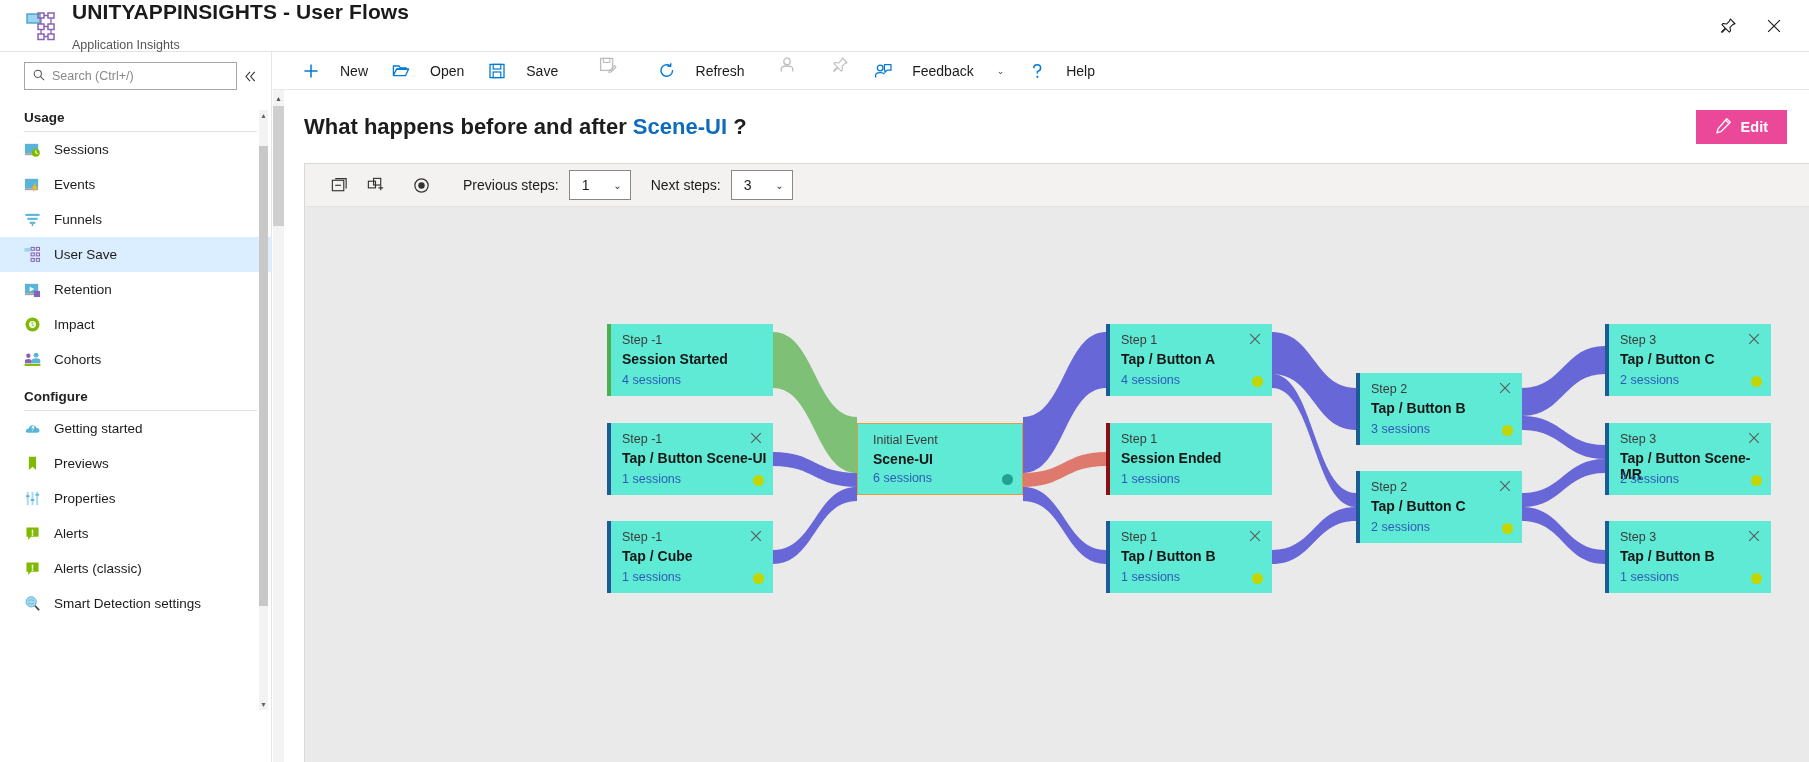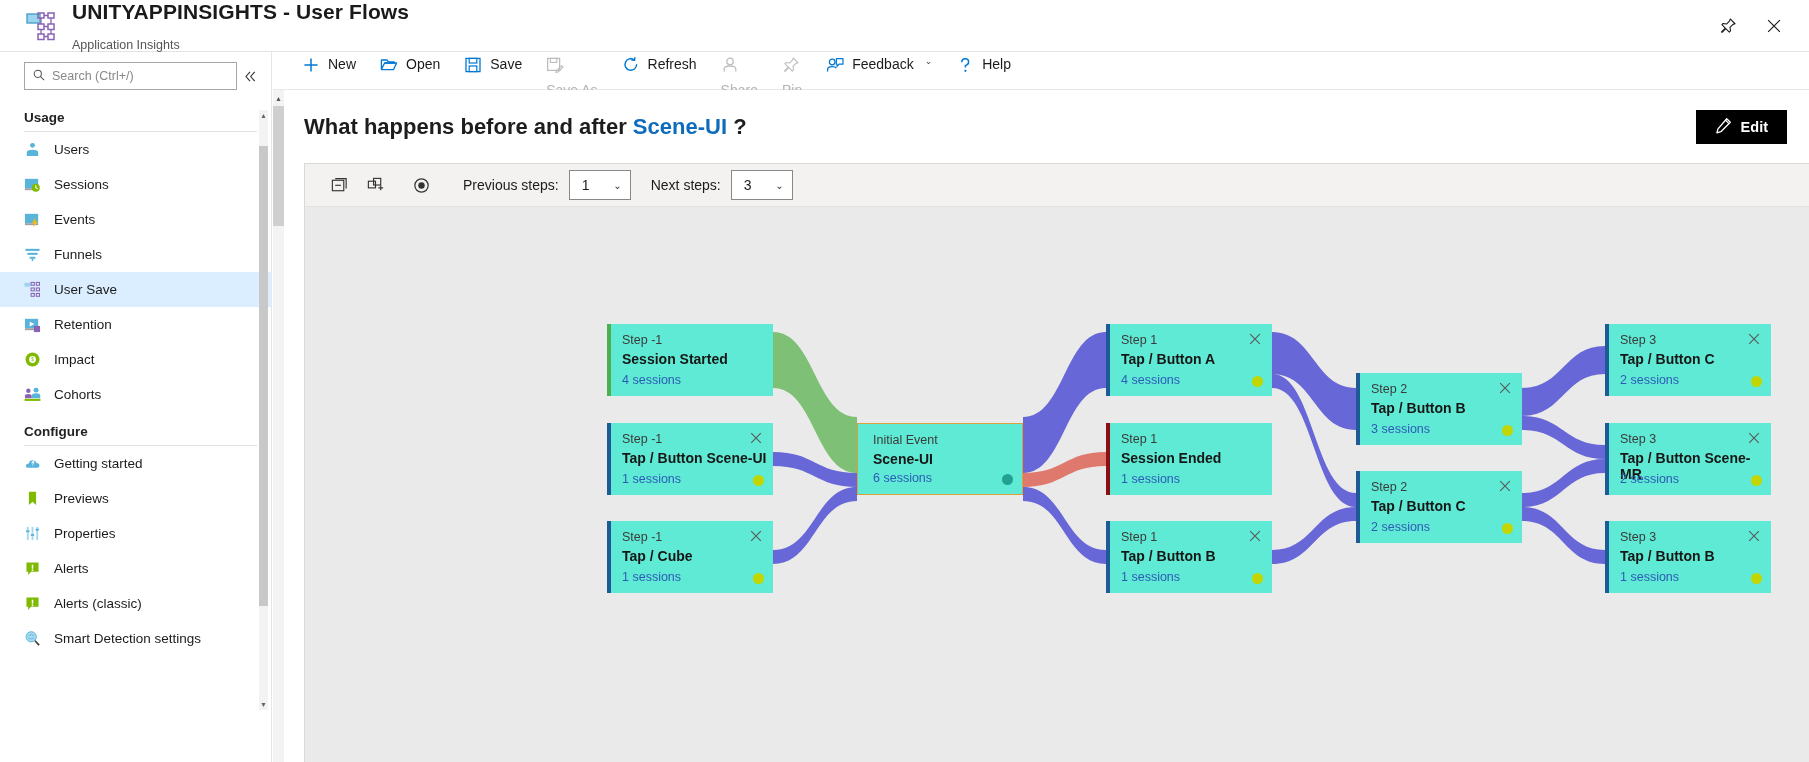--- a/index.html
+++ b/index.html
@@ -60,21 +60,21 @@
   .side-scroll .thumb { position: absolute; left:0; top: 36px; width: 9px; height: 460px; background: #c8c8c8; }
   .side-scroll .arr { position:absolute; left: 0; width: 9px; height: 11px; display:flex; align-items:center; justify-content:center; font-size: 7px; color:#666;}
 
   
   .cmdbar {
     position: absolute; left: 273px; top: 52px; width: 1536px; height: 38px;
     background: #fff; border-bottom: 1px solid #e8e8e8;
     display: flex; align-items: center; padding-left: 18px; gap: 2px;
   }
   .cmd {
-    display: flex; align-items: flex-start; gap: 8px; height: 30px; padding: 0 11px;
+    display: flex; align-items: center; gap: 20px; height: 30px; padding: 0 11px;
     font-size: 14px; color: #1b1b1b; cursor: pointer; white-space: nowrap;
   }
   .cmd.disabled { color: #b4b4b4; cursor: default; flex-direction: column; }
   .cmd-ico { width: 18px; height: 18px; display:flex; align-items:center; justify-content:center; flex:none;}
   .caret { font-size: 9px; color: #444; margin-left: 3px; }
 
   
   .content {
     position: absolute; left: 273px; top: 90px; width: 1536px; height: 672px;
     background: #fff; overflow: hidden;
@@ -85,21 +85,21 @@
   .content-scrollbar .ctop { position:absolute; top:2px; left:0; width: 11px; height: 12px; display:flex;align-items:center;justify-content:center; font-size: 7px; color:#555; }
   .content-scrollbar .cthumb { position:absolute; top: 16px; left: 0; width: 11px; height: 120px; background: #cfcfcf; }
 
   .head-row {
     position: absolute; left: 11px; top: 0; width: 1525px; height: 73px;
     display: flex; align-items: center; padding: 0 0 0 20px;
   }
   .page-title { font-size: 22px; font-weight: 600; color: #1d1d1d; }
   .page-title .accent { color: #0f6cbd; font-weight: 600; }
   .edit-btn {
-    margin-left: auto; margin-right: 22px; height: 34px; background: #000000; color: #fff;
+    margin-left: auto; margin-right: 22px; height: 34px; background: #ec4899; color: #fff;
     display: flex; align-items: center; gap: 9px; padding: 0 19px; font-size: 14.5px; font-weight: 600;
     cursor: pointer; border: none;
   }
 
   
   .panel {
     position: absolute; left: 31px; top: 73px; width: 1514px; height: 600px;
     border: 1px solid #d9d9d9; border-bottom: none; background: #fff;
   }
   .panel-toolbar {
@@ -185,27 +185,20 @@
     <div class="collapse-btn">
       <svg width="15" height="15" viewBox="0 0 16 16">
           <path d="M7.5 3 L3.2 8 L7.5 13 M12.5 3 L8.2 8 L12.5 13" fill="none" stroke="#333" stroke-width="1.2"></path>
         </svg>
     </div>
   </div>
 
   <div id="nav-root">
       <div class="nav-section-title">Usage</div>
       <div class="nav-divider"></div>
-      <div class="nav-item">
-        <span class="nav-ico"><svg width="17" height="17" viewBox="0 0 18 18">
-            <circle cx="9" cy="4.6" r="2.6" fill="#59b4d9"></circle>
-            <path d="M3 16 V12 Q3 9.2 9 9.2 Q15 9.2 15 12 V16 Z" fill="#59b4d9"></path>
-          </svg></span>
-        <span class="nav-label">Users</span>
-      </div>
       <div class="nav-item">
         <span class="nav-ico"><svg width="17" height="17" viewBox="0 0 18 18">
             <rect x="1" y="3" width="14" height="10" fill="#59b4d9"></rect>
             <rect x="1" y="13" width="14" height="2" fill="#a0a1a2"></rect>
             <circle cx="12.5" cy="12.5" r="4.2" fill="#7fba00"></circle>
             <path d="M12.5 9.8 V12.5 L14.5 13.6" stroke="#fff" stroke-width="1.1" fill="none"></path>
           </svg></span>
         <span class="nav-label">Sessions</span>
       </div>
       <div class="nav-item">

